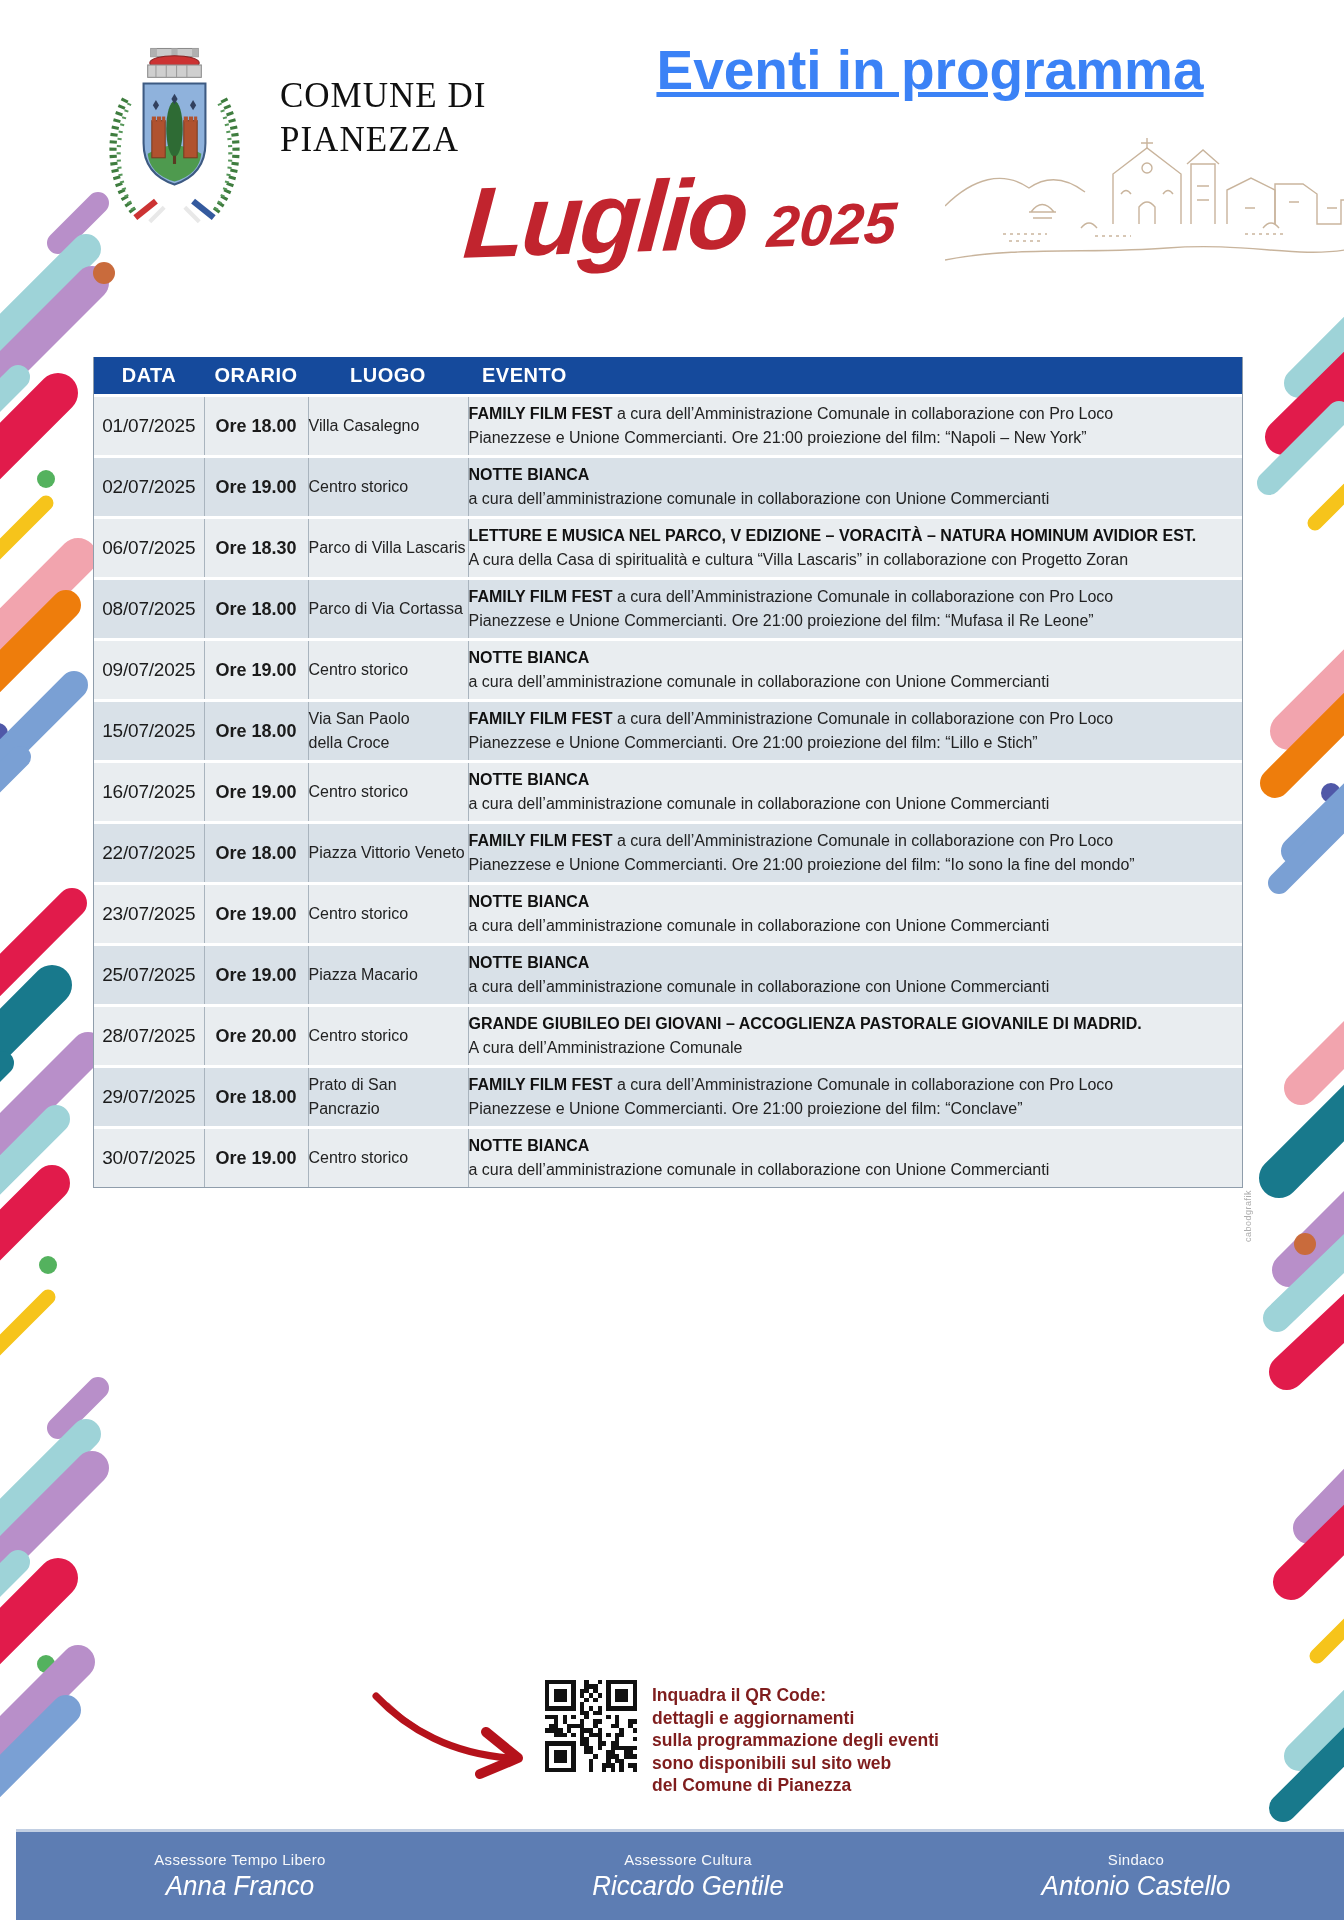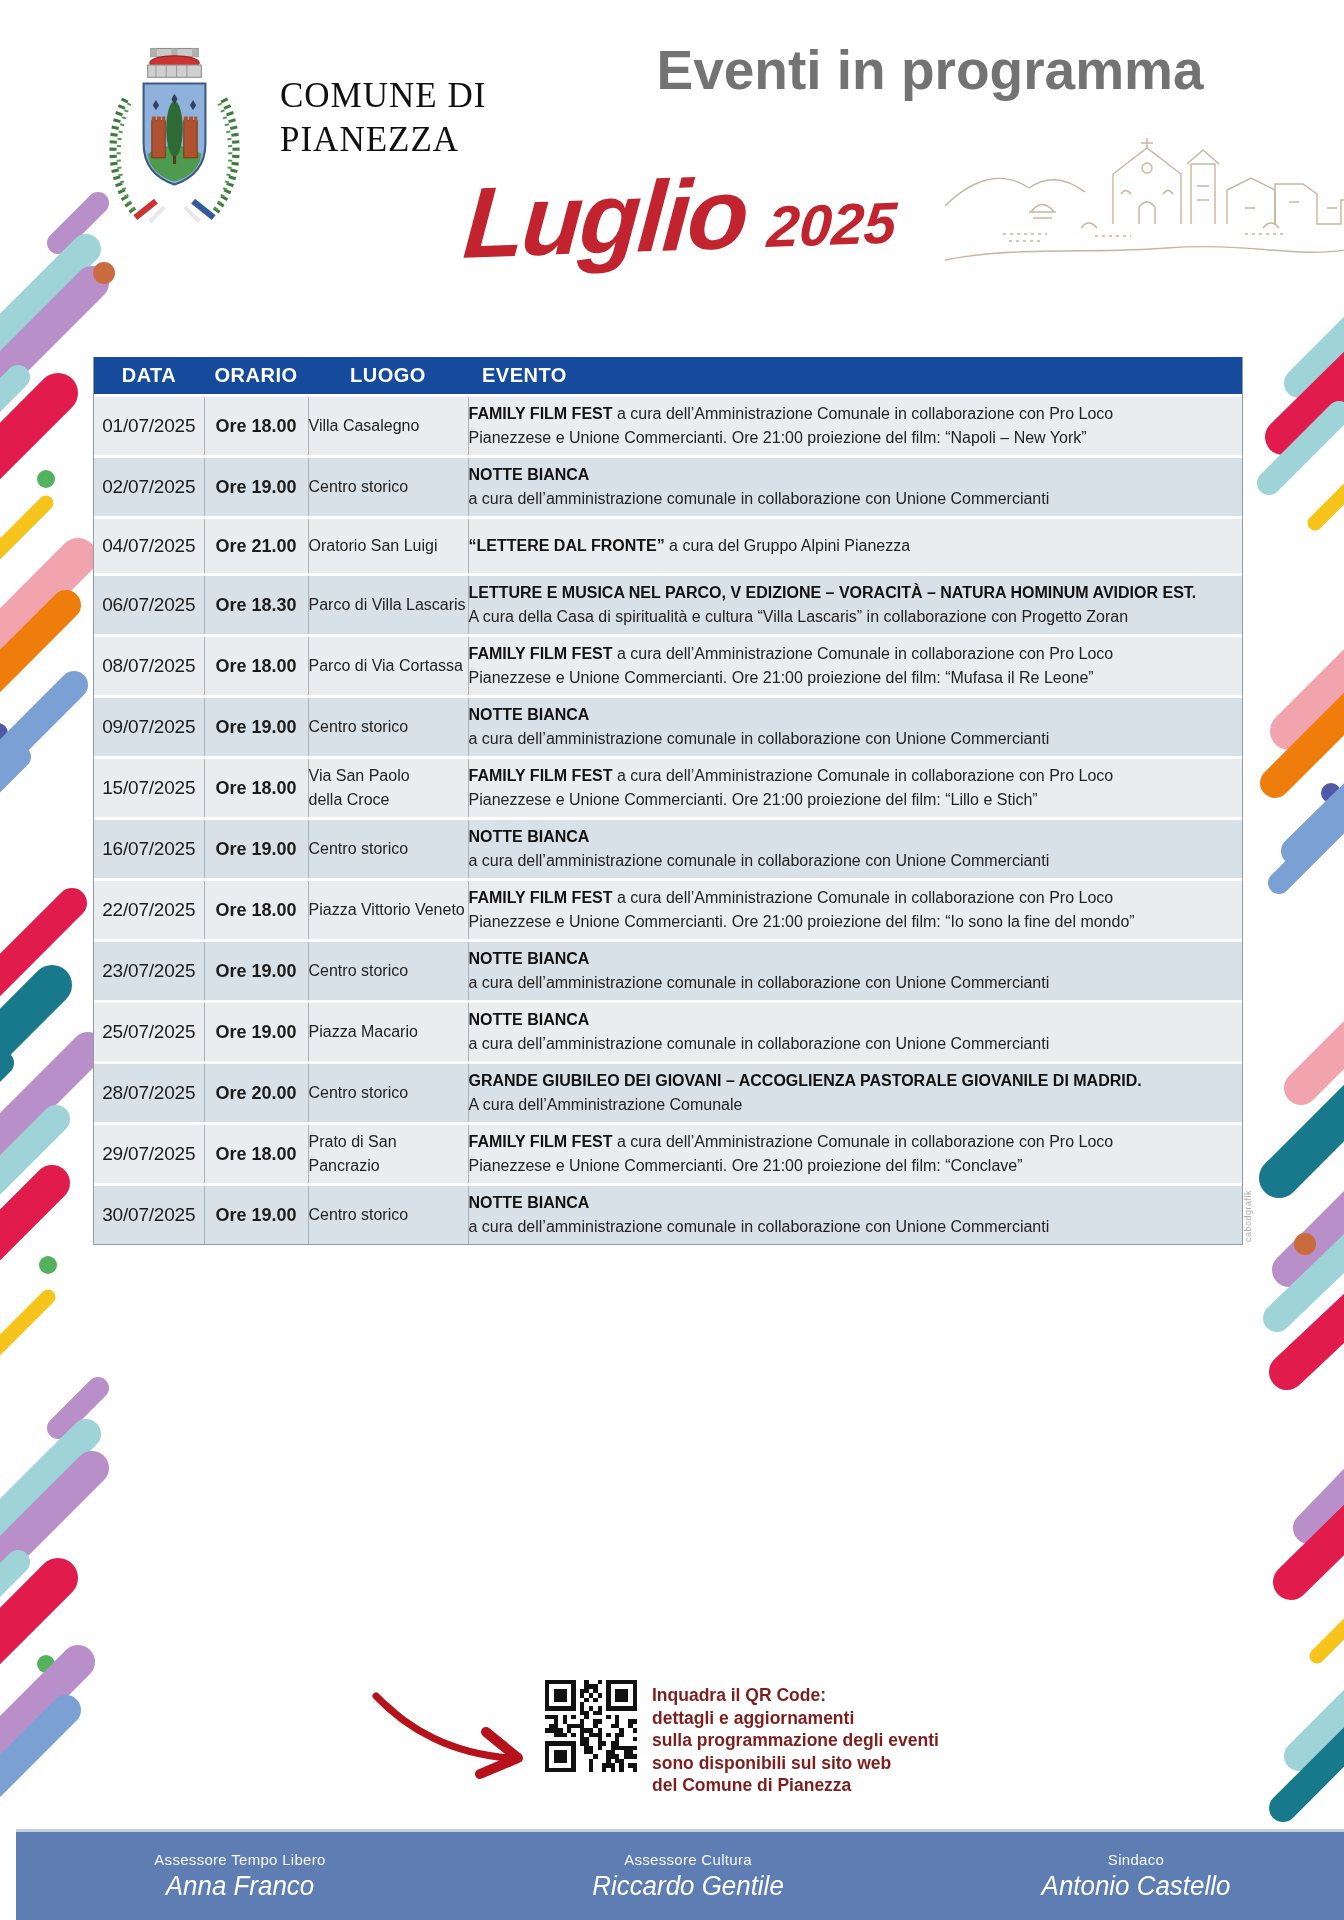--- a/index.html
+++ b/index.html
@@ -9,21 +9,21 @@
   
   .splash{position:absolute;top:0;z-index:0;pointer-events:none;}
   .splash.left{left:0;}
   .splash.right{right:0;}
 
   
   .crest{position:absolute;left:92px;top:33px;z-index:1;}
   .muni{position:absolute;left:280px;top:74px;z-index:1;
         font-family:"Liberation Serif",serif;font-size:35px;line-height:44px;
         letter-spacing:1px;color:#101010;}
-  .title-block{position:absolute;left:580px;top:38px;width:700px;text-align:center;z-index:1;color:#737373;}
+  .title-block{position:absolute;left:580px;top:38px;width:700px;text-align:center;z-index:1;color:#3b82f6;text-decoration:underline;}
   .title-line1{font-size:55px;font-weight:bold;letter-spacing:0px;}
   .title-line2{font-size:37px;font-weight:bold;margin-top:2px;}
   .skyline{position:absolute;left:945px;top:128px;z-index:1;opacity:.9;}
   .month-block{position:absolute;left:360px;top:158px;width:640px;z-index:2;
                display:flex;justify-content:center;align-items:baseline;gap:22px;
                color:#c1242e;transform:rotate(-2deg);}
   .month-name{font-size:100px;font-weight:bold;font-style:italic;letter-spacing:-3px;transform:skewX(-6deg);}
   .month-year{font-size:58px;font-weight:bold;font-style:italic;transform:skewX(-6deg);}
 
   
@@ -239,26 +239,20 @@
             <td class="time-cell">Ore 18.00</td>
             <td class="place-cell">Villa Casalegno</td>
             <td class="event-cell"><span class="ev-title">FAMILY FILM FEST</span> <span class="ev-desc">a cura dell’Amministrazione Comunale in collaborazione con Pro Loco
 Pianezzese e Unione Commercianti. Ore 21:00 proiezione del film: “Napoli – New York”</span></td>
           </tr>
           <tr>
             <td class="date-cell">02/07/2025</td>
             <td class="time-cell">Ore 19.00</td>
             <td class="place-cell">Centro storico</td>
             <td class="event-cell"><span class="ev-title">NOTTE BIANCA</span><br><span class="ev-desc">a cura dell’amministrazione comunale in collaborazione con Unione Commercianti</span></td>
-          </tr>
-          <tr>
-            <td class="date-cell">04/07/2025</td>
-            <td class="time-cell">Ore 21.00</td>
-            <td class="place-cell">Oratorio San Luigi</td>
-            <td class="event-cell"><span class="ev-title">“LETTERE DAL FRONTE”</span> <span class="ev-desc">a cura del Gruppo Alpini Pianezza</span></td>
           </tr>
           <tr>
             <td class="date-cell">06/07/2025</td>
             <td class="time-cell">Ore 18.30</td>
             <td class="place-cell">Parco di Villa Lascaris</td>
             <td class="event-cell"><span class="ev-title">LETTURE E MUSICA NEL PARCO, V EDIZIONE – VORACITÀ – NATURA HOMINUM AVIDIOR EST.</span><br><span class="ev-desc">A cura della Casa di spiritualità e cultura “Villa Lascaris” in collaborazione con Progetto Zoran</span></td>
           </tr>
           <tr>
             <td class="date-cell">08/07/2025</td>
             <td class="time-cell">Ore 18.00</td>

